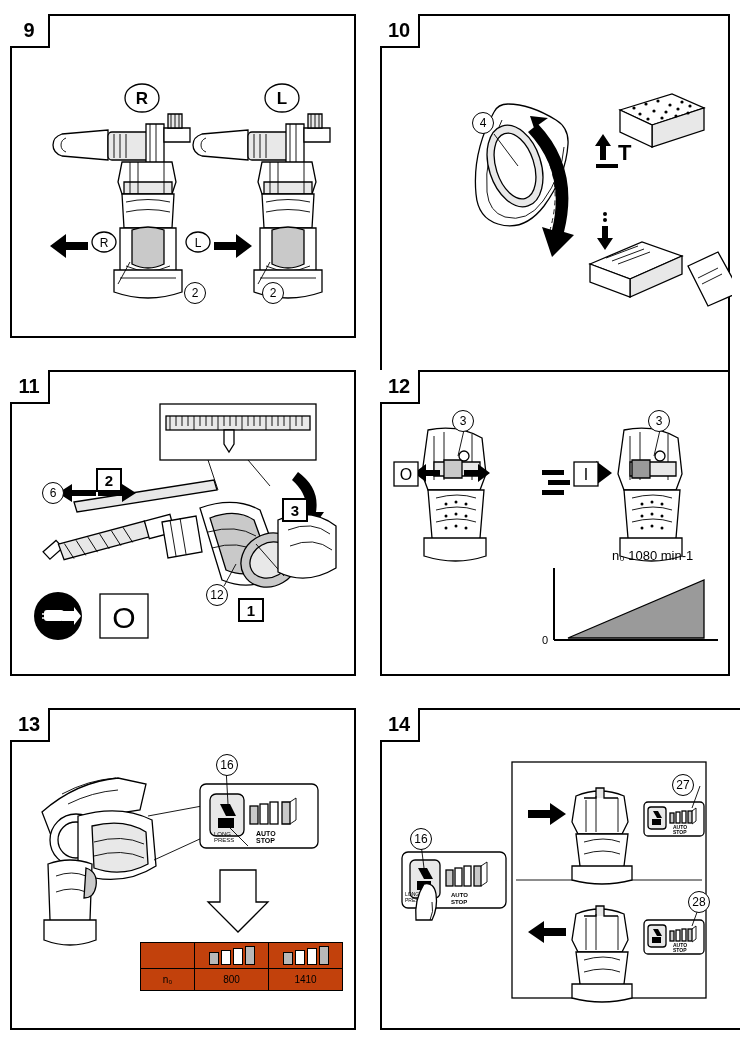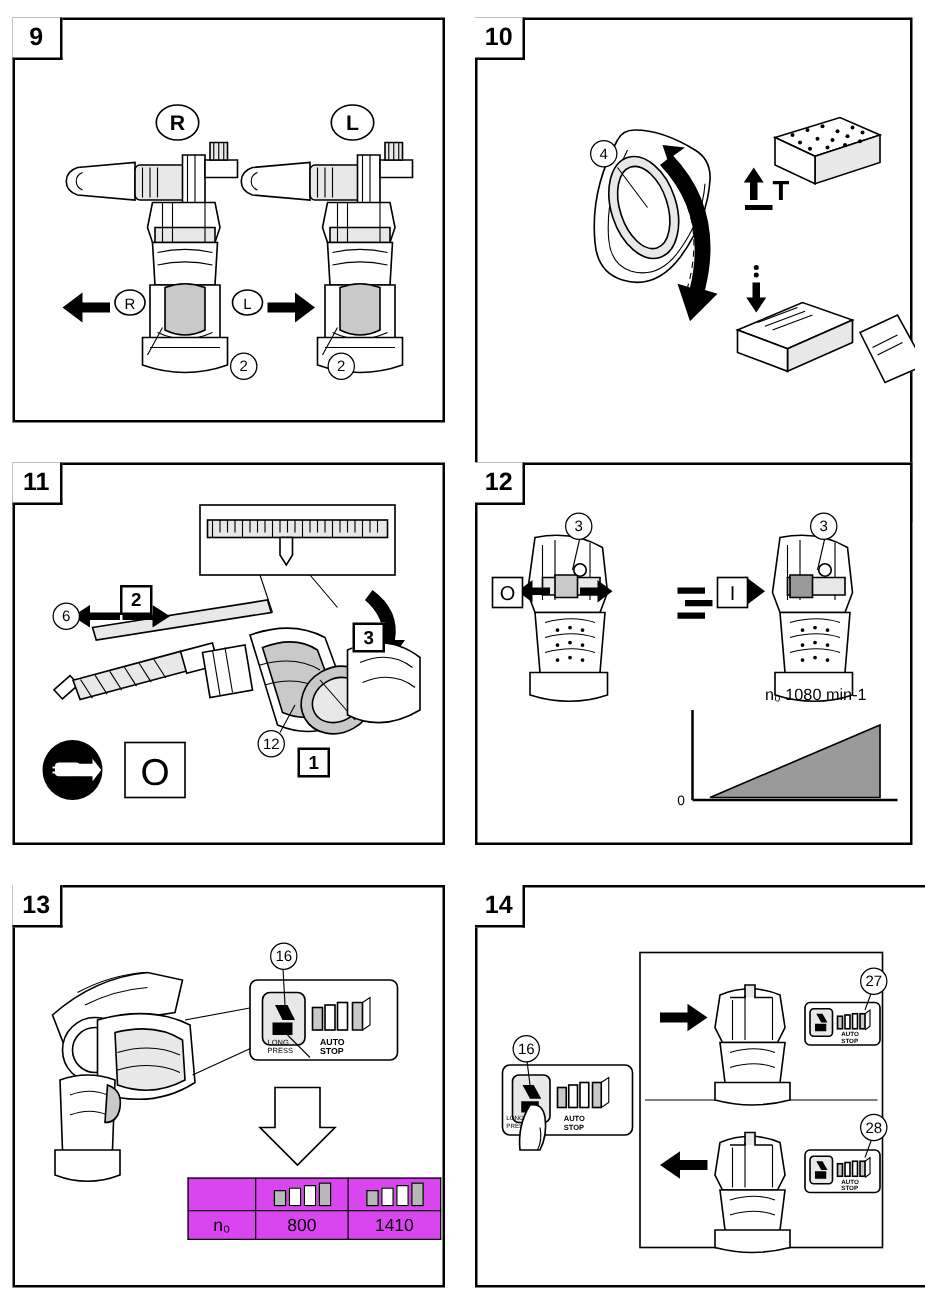--- a/index.html
+++ b/index.html
@@ -94,23 +94,22 @@
   }
   .plainlabel {
     position: absolute;
     font-size: 13px;
     white-space: nowrap;
   }
   
   .spec-table {
     position: absolute;
     border-collapse: collapse;
-    font-size: 14px;
-    background: #d946ef;
-    margin-left: 10px;
+    font-size: 10px;
+    background: #c2410c;
   }
   .spec-table td {
     border: 1.6px solid #000;
     text-align: center;
     padding: 3px 6px;
     height: 22px;
     box-sizing: border-box;
   }
   .spec-table td.lbl { width: 54px; }
   .spec-table td.val { width: 74px; }
@@ -588,18 +587,18 @@
             <rect x="38" y="9" width="4" height="12" class="fl-w"></rect>
             <rect x="44" y="9" width="4" height="12" class="fl-mg"></rect>
             <path class="ln-thin" d="M48,9 l4,-3 0,13 -4,3"></path>
             <text x="29" y="27" class="txt txt-b" style="font-size:5px;">AUTO</text>
             <text x="29" y="32" class="txt txt-b" style="font-size:5px;">STOP</text>
             <path class="ln-thin" d="M48,6 L56,-16"></path>
           </g>
         </g>
       </svg>
       <div class="callout" style="left:28px; top:118px;">16</div>
-      <div class="callout" style="left:306px; top:64px;">27</div>
+      <div class="callout" style="left:290px; top:64px;">27</div>
       <div class="callout" style="left:306px; top:181px;">28</div>
     </div>
   </div>
 
 </div>
 
 </body></html>

